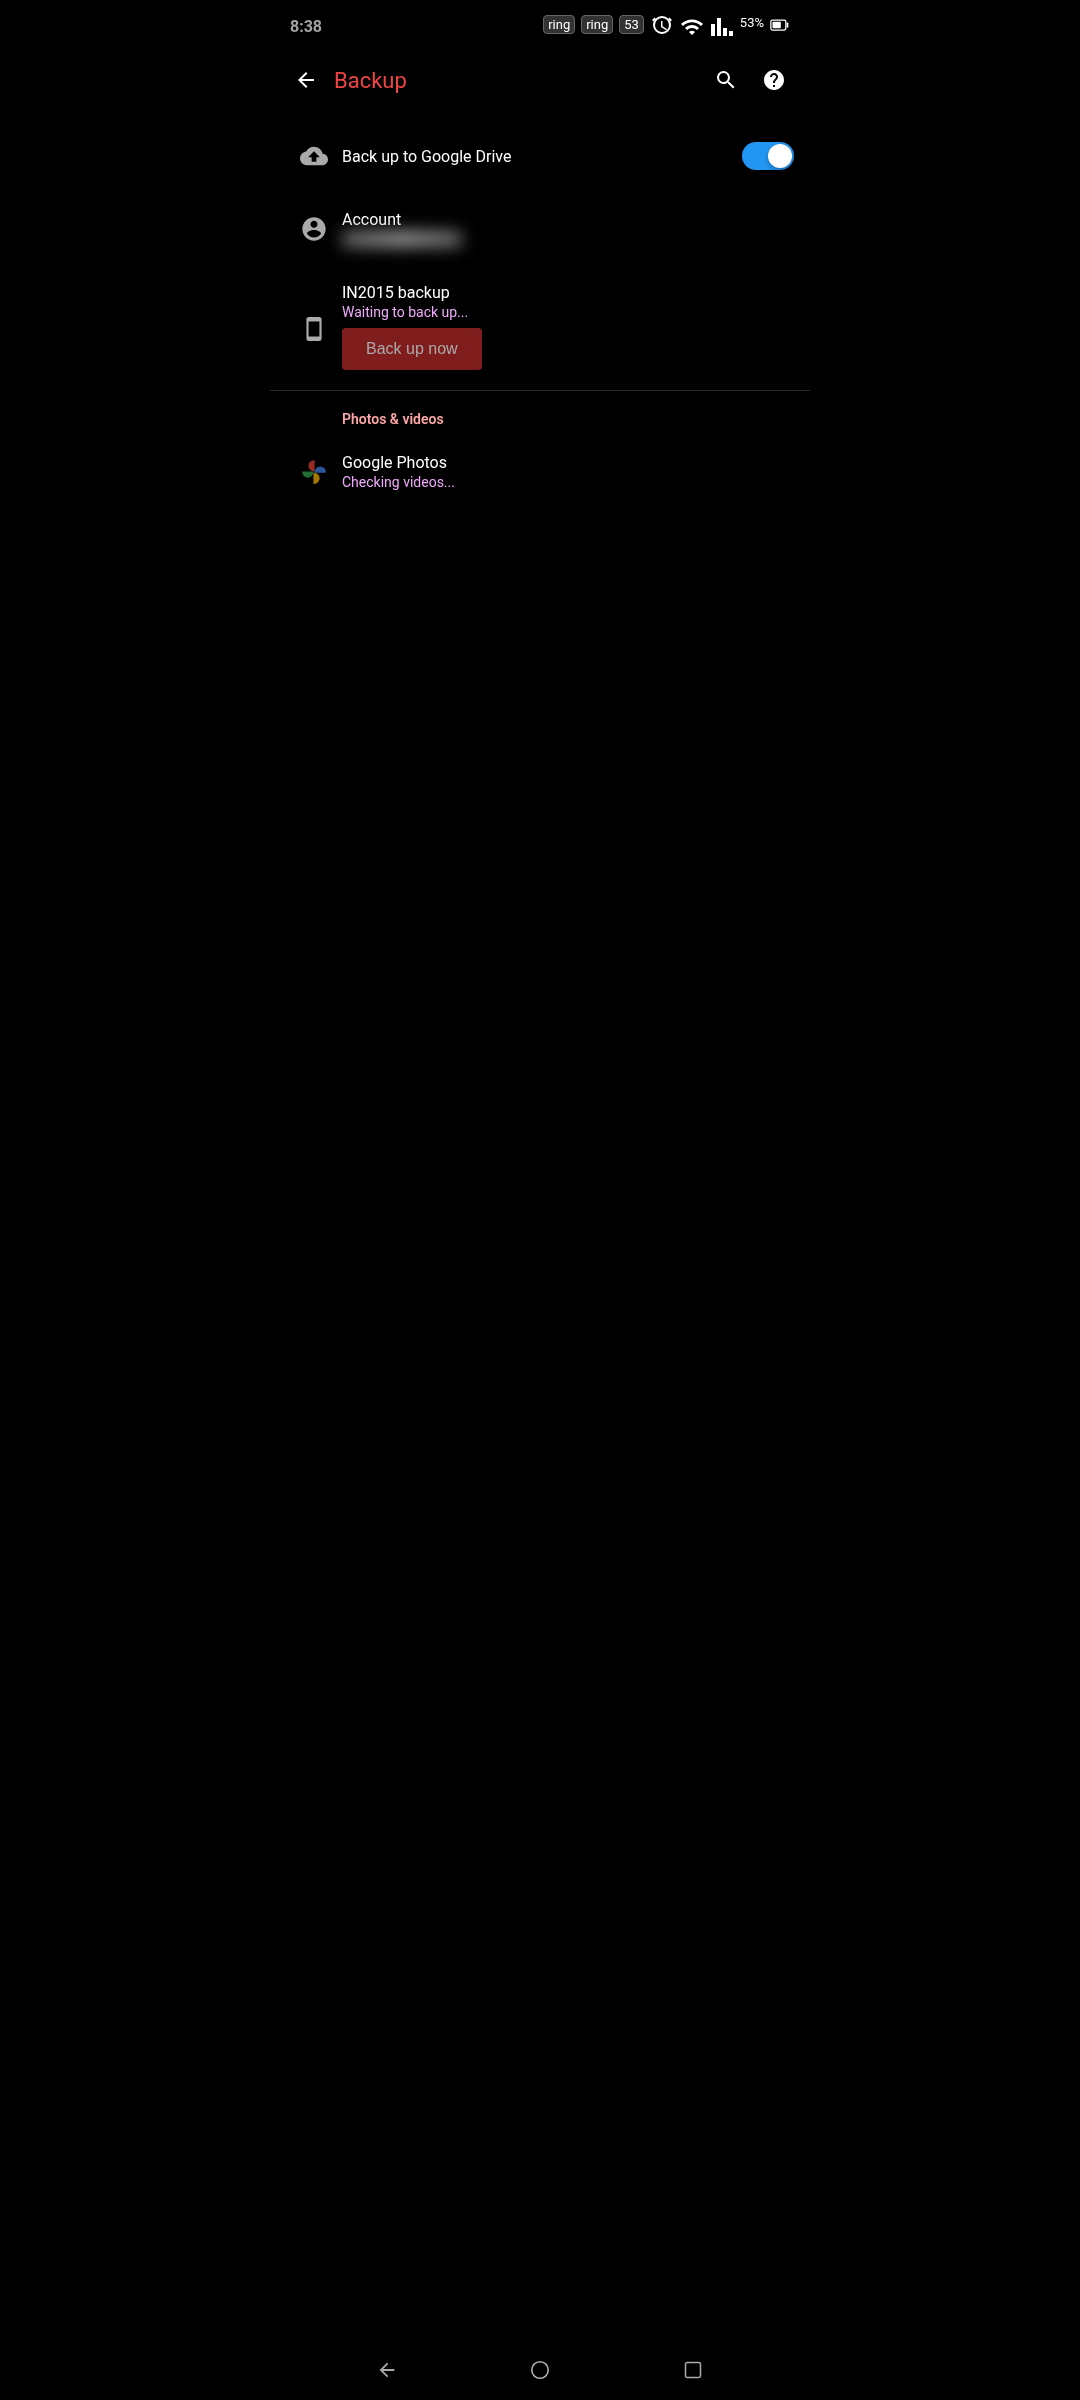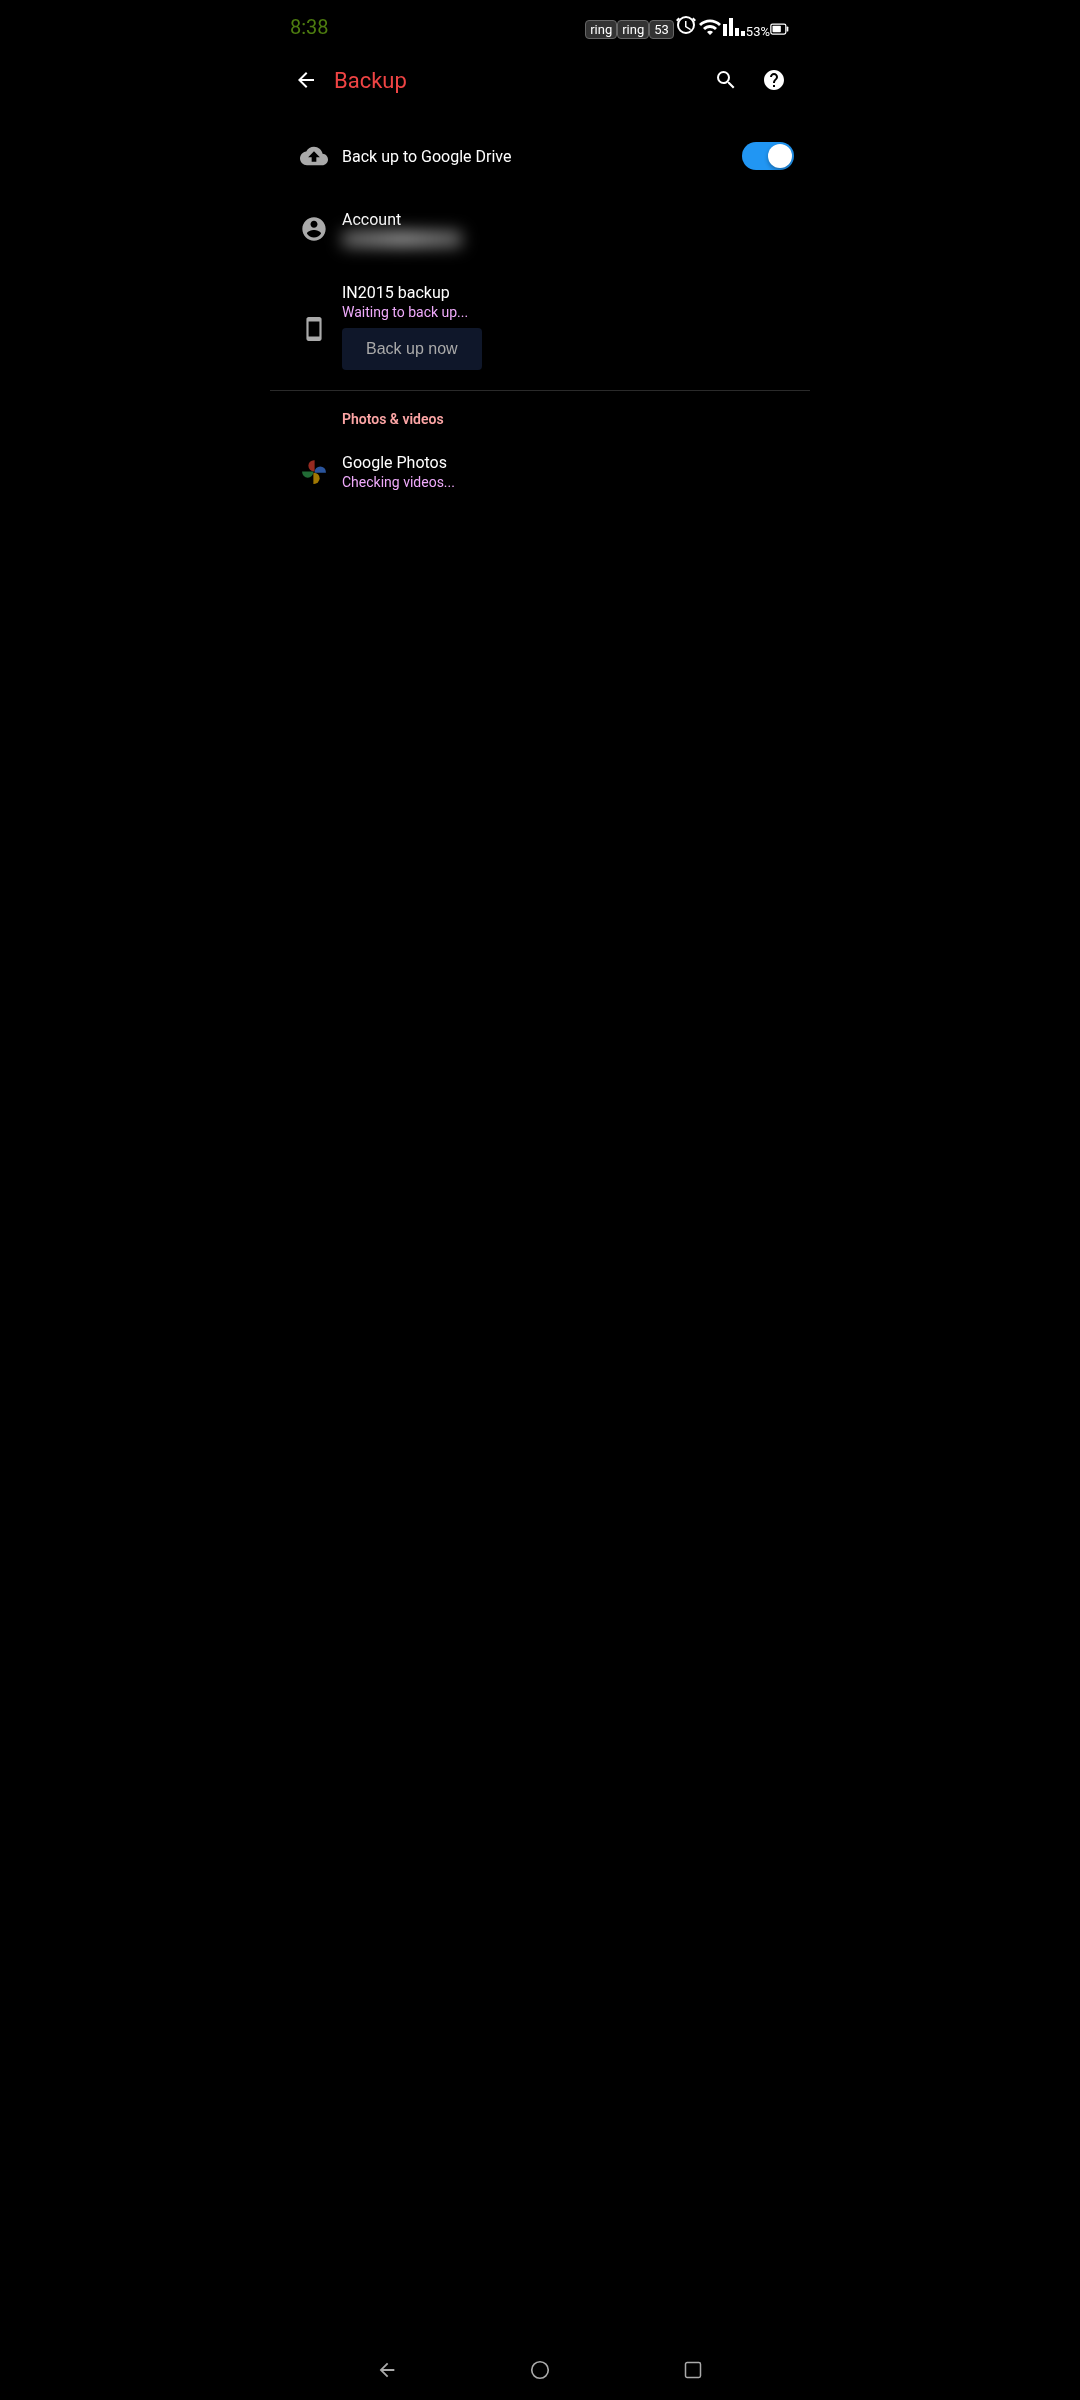--- a/index.html
+++ b/index.html
@@ -23,28 +23,29 @@
     
     .status-bar {
       display: flex;
       justify-content: space-between;
       align-items: center;
       padding: 10px 20px 5px 20px;
       height: 48px;
     }
 
     .status-time {
-      font-size: 20px;
-      font-weight: 400;
-      color: #4d7c0f;
+      font-size: 16px;
+      font-weight: 700;
+      color: #a3a3a3;
     }
 
     .status-icons {
       display: flex;
-      align-items: flex-end;
+      align-items: flex-start;
+      gap: 6px;
     }
 
     .status-icons span {
       color: #ffffff;
       font-size: 13px;
     }
 
     .battery-text {
       font-size: 13px;
       color: #ffffff;
@@ -170,21 +171,21 @@
       margin-top: 2px;
       width: 120px;
       height: 16px;
       background: linear-gradient(90deg, #666, #999, #666);
       border-radius: 4px;
     }
 
     
     .backup-now-btn {
       display: inline-block;
-      background-color: #0f172a;
+      background-color: #7f1d1d;
       color: #aaaaaa;
       padding: 12px 24px;
       border-radius: 4px;
       font-size: 16px;
       margin-top: 8px;
       cursor: pointer;
       border: none;
     }
 
     

